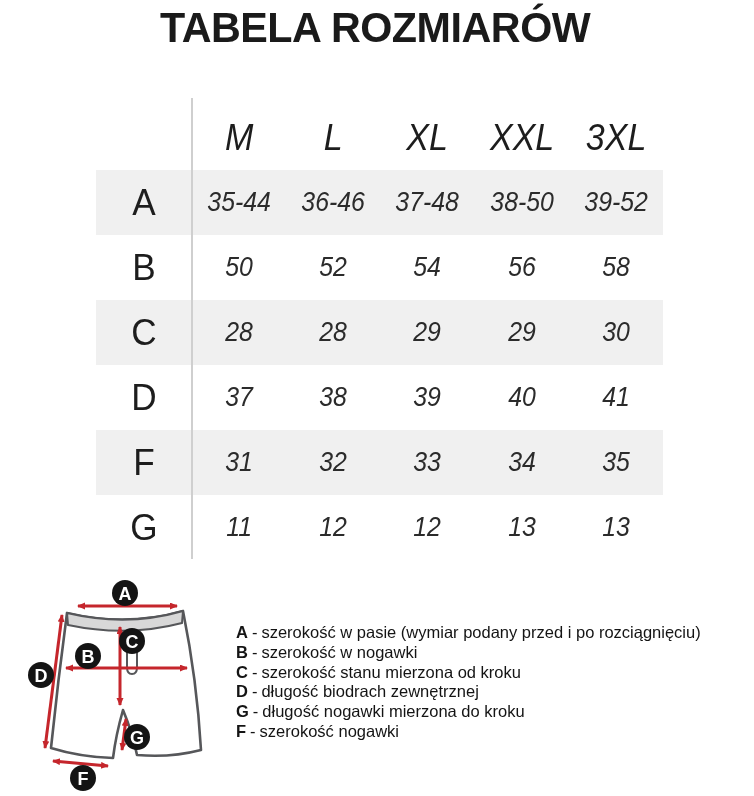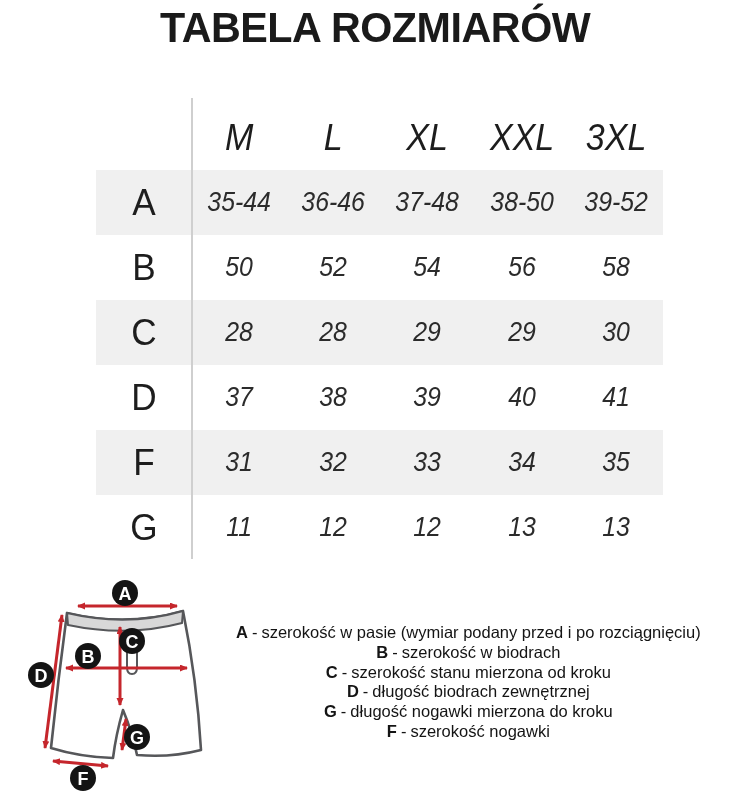--- a/index.html
+++ b/index.html
@@ -22,21 +22,21 @@
   .trow{display:grid;grid-template-columns:96px repeat(5,1fr);height:65px;align-items:center;}
   .trow.head{height:64px;}
   .trow.stripe{background:#f0f0f0;}
   .cell{text-align:center;}
   .head-cell{font-style:italic;font-size:37px;color:#1d1d1d;transform:scaleX(.92);}
   .row-label{font-size:37px;color:#1d1d1d;transform:scaleX(.95);}
   .value{font-style:italic;font-size:27px;color:#2b2b2b;transform:scaleX(.92);}
   .v-divider{position:absolute;left:191px;top:98px;width:2px;height:461px;background:#cfcfcf;}
   
   .legend{position:absolute;left:236px;top:623px;font-size:16.5px;line-height:19.8px;color:#141414;}
-  .legend-item{white-space:nowrap;text-align:center;}
+  .legend-item{white-space:nowrap;}
   .legend-letter{font-weight:bold;}
   .legend-sep{padding:0 4px;}
   
   .shorts-wrap{position:absolute;left:20px;top:580px;width:210px;height:216px;}
   svg text.circ{font-family:"Liberation Sans", sans-serif;font-weight:bold;font-size:18px;fill:#ffffff;text-anchor:middle;}
 </style>
 </head>
 <body>
 
 <div class="hdr">
@@ -153,18 +153,18 @@
     </g>
     <g>
       <circle cx="63" cy="198" r="13" fill="#141414"></circle>
       <text class="circ" x="63" y="204.5">F</text>
     </g>
   </svg>
 </div>
 
 <div class="legend">
   <div class="legend-item"><span class="legend-letter">A</span><span class="legend-sep">-</span><span>szerokość w pasie (wymiar podany przed i po rozciągnięciu)</span></div>
-  <div class="legend-item"><span class="legend-letter">B</span><span class="legend-sep">-</span><span>szerokość w biodrach</span></div>
+  <div class="legend-item"><span class="legend-letter">B</span><span class="legend-sep">-</span><span>szerokość w nogawki</span></div>
   <div class="legend-item"><span class="legend-letter">C</span><span class="legend-sep">-</span><span>szerokość stanu mierzona od kroku</span></div>
   <div class="legend-item"><span class="legend-letter">D</span><span class="legend-sep">-</span><span>długość biodrach zewnętrznej</span></div>
   <div class="legend-item"><span class="legend-letter">G</span><span class="legend-sep">-</span><span>długość nogawki mierzona do kroku</span></div>
   <div class="legend-item"><span class="legend-letter">F</span><span class="legend-sep">-</span><span>szerokość nogawki</span></div>
 </div>
 
 </body></html>

